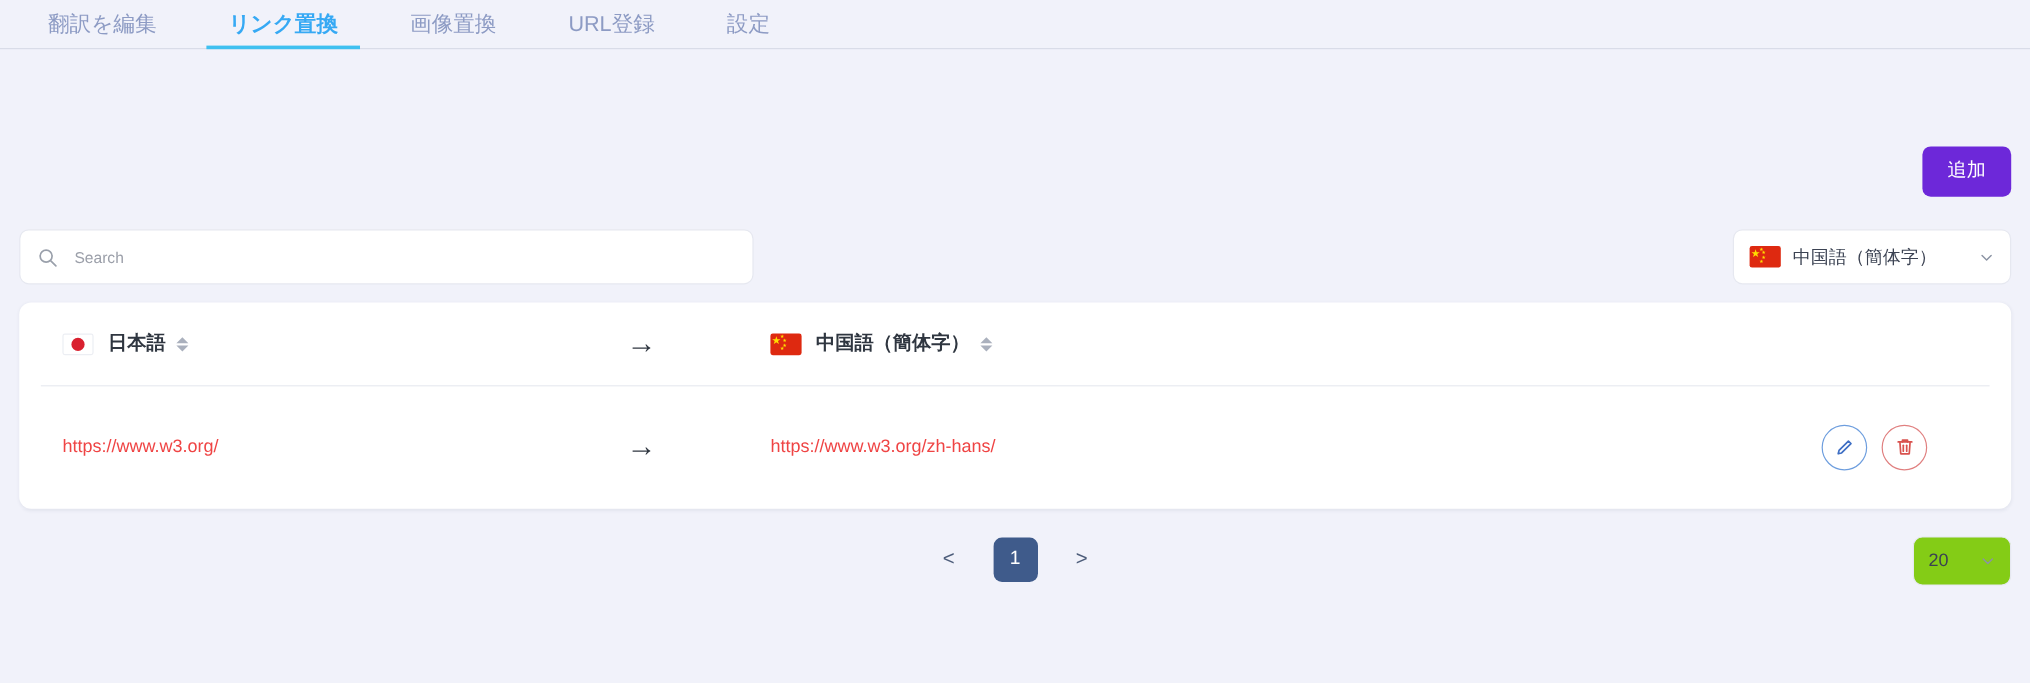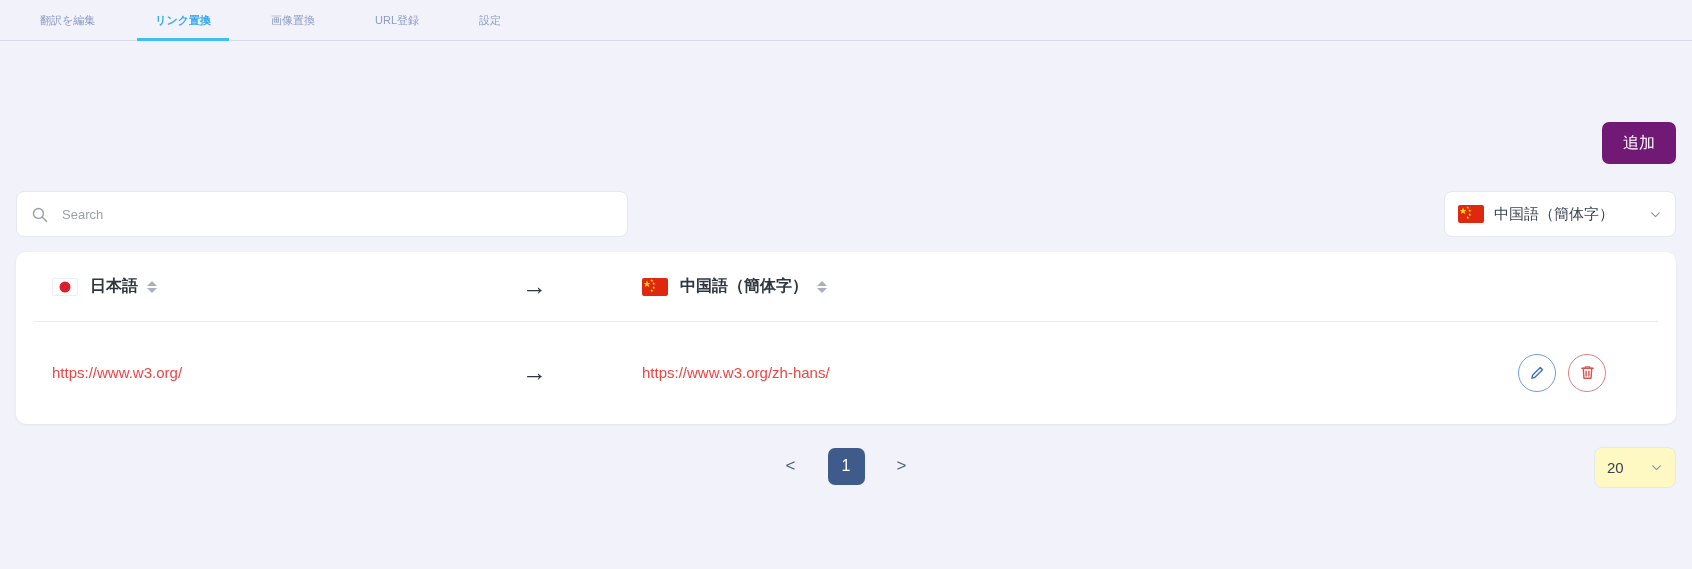--- a/index.html
+++ b/index.html
@@ -24,21 +24,21 @@
     display: flex;
     align-items: stretch;
     padding-left: 22px;
     box-sizing: border-box;
   }
   .tab {
     display: flex;
     align-items: center;
     padding: 0 18px;
     margin-right: 24px;
-    font-size: 11px;
+    font-size: 18px;
     color: #8d9bc4;
     cursor: pointer;
     position: relative;
     white-space: nowrap;
   }
   .tab.active {
     color: #36a9f4;
     font-weight: bold;
   }
   .tab.active::after {
@@ -51,21 +51,21 @@
     background: #3fc0f0;
   }
 
   
   .add-row {
     position: absolute;
     top: 122px;
     right: 16px;
   }
   .add-btn {
-    background: #701a75;
+    background: #6d28d9;
     color: #ffffff;
     border: none;
     border-radius: 7px;
     font-size: 16px;
     font-family: inherit;
     padding: 13px 21px;
     cursor: pointer;
     line-height: 1;
   }
 
@@ -289,21 +289,21 @@
     align-items: center;
     justify-content: center;
     cursor: pointer;
   }
   .page-size {
     position: absolute;
     top: 447px;
     right: 16px;
     width: 82px;
     height: 41px;
-    background: #fef9c3;
+    background: #84cc16;
     border: 1px solid #e6e8f0;
     border-radius: 8px;
     box-sizing: border-box;
     display: flex;
     align-items: center;
     justify-content: space-between;
     padding: 0 12px;
     cursor: pointer;
   }
   .page-size .val { font-size: 15px; color: #3b4252; }

